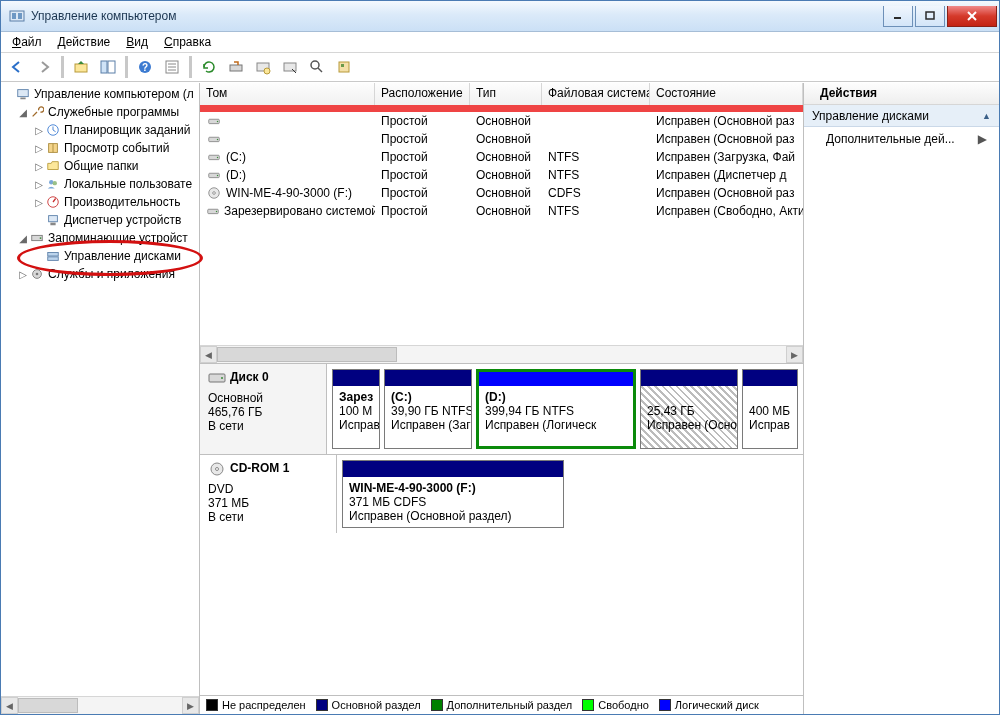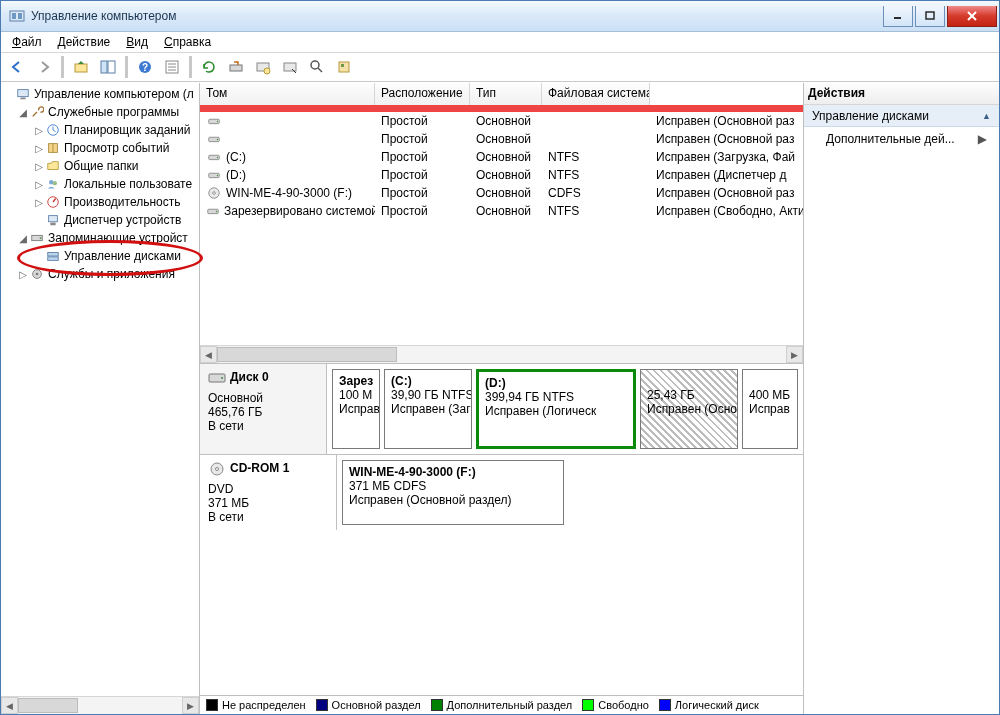--- a/index.html
+++ b/index.html
@@ -49,34 +49,34 @@
 .vol-hsb .track{flex:1;height:17px;background:#f4f4f4;position:relative}
 .vol-hsb .thumb{position:absolute;left:0;width:180px;height:15px;top:1px;background:#d8d8d8;border:1px solid #bcbcbc;box-sizing:border-box}
 .disk-area{flex:1;overflow:hidden;display:flex;flex-direction:column}
 .disk-scroll{flex:1;overflow:hidden}
 .disk-row{border-bottom:1px solid #bfbfbf;display:flex;min-height:90px}
 .disk-left{width:120px;border-right:1px solid #bfbfbf;padding:6px 8px;background:#f4f4f4;position:relative}
 .disk-left.white{background:#fff}
 .disk-left .dtitle{font-weight:bold}
 .disk-left .dinfo{margin-top:2px;line-height:14px}
 .disk-parts{flex:1;display:flex;padding:5px;gap:4px;background:#fff}
-.part{border:1px solid #7a7a7a;display:flex;flex-direction:row;min-width:0}
+.part{border:1px solid #7a7a7a;display:flex;flex-direction:column;min-width:0}
 .part .ph{height:16px}
 .part .pb{flex:1;padding:4px 6px;line-height:14px;overflow:hidden;white-space:nowrap}
 .part .pb b{font-weight:bold}
 .ph-navy{background:#000080}
 .ph-blue{background:#0000ff}
 .part.sel{border:3px solid #0a8a0a}
 .part.sel .ph{height:14px}
 .hatch{background:repeating-linear-gradient(45deg,#fff,#fff 3px,#bcbcbc 3px,#bcbcbc 5px)}
 .legend{height:18px;border-top:1px solid #bfbfbf;display:flex;align-items:center;padding:0 6px;gap:10px;font-size:11px;white-space:nowrap;overflow:hidden}
 .legend .lg{display:flex;align-items:center;gap:4px}
 .legend .sw{width:12px;height:12px;border:1px solid #333;box-sizing:border-box}
 .actions{width:195px;display:flex;flex-direction:column}
-.ahdr{height:22px;background:linear-gradient(#fdfdfd,#eeeeee);border-bottom:1px solid #d6d6d6;padding:3px 4px;font-weight:bold;box-sizing:border-box}
+.ahdr{height:22px;background:linear-gradient(#fdfdfd,#eeeeee);border-bottom:1px solid #d6d6d6;padding:3px 16px;font-weight:bold;box-sizing:border-box}
 .asection{height:22px;background:#e6eff8;border-bottom:1px solid #cad8e8;padding:3px 8px;display:flex;align-items:center;justify-content:space-between;box-sizing:border-box}
 .asection .tri{color:#3a5f88;font-size:9px}
 .alink{padding:5px 12px 5px 22px;white-space:nowrap;overflow:hidden;text-overflow:ellipsis}
 .ic svg{width:14px;height:14px}
 .col-w0{width:175px}.col-w1{width:95px}.col-w2{width:72px}.col-w3{width:108px}.col-w4{flex:1}
 </style>
 </head>
 <body>
 
 <div class="window">
@@ -316,20 +316,21 @@
     </div>
 
     <div class="main-pane">
       <div class="center">
         <div class="vol-list">
           <div class="vol-header">
             <div class="vh col-w0">Том</div>
             <div class="vh col-w1">Расположение</div>
             <div class="vh col-w2">Тип</div>
             <div class="vh col-w3">Файловая система</div>
+            <div class="vh col-w4">Состояние</div>
           </div>
           <div class="rows" id="vol-rows">
               <div class="vrow">
                 <div class="vc col-w0">
                   <span class="dic">
                     <svg width="14" height="14" viewBox="0 0 16 16">
                       <rect x="2" y="6" width="12" height="5" rx="1" fill="#d8d8d8" stroke="#888"></rect>
                       <circle cx="12" cy="8.5" r="0.8" fill="#3a8a3a"></circle>
                     </svg>
                   </span>

